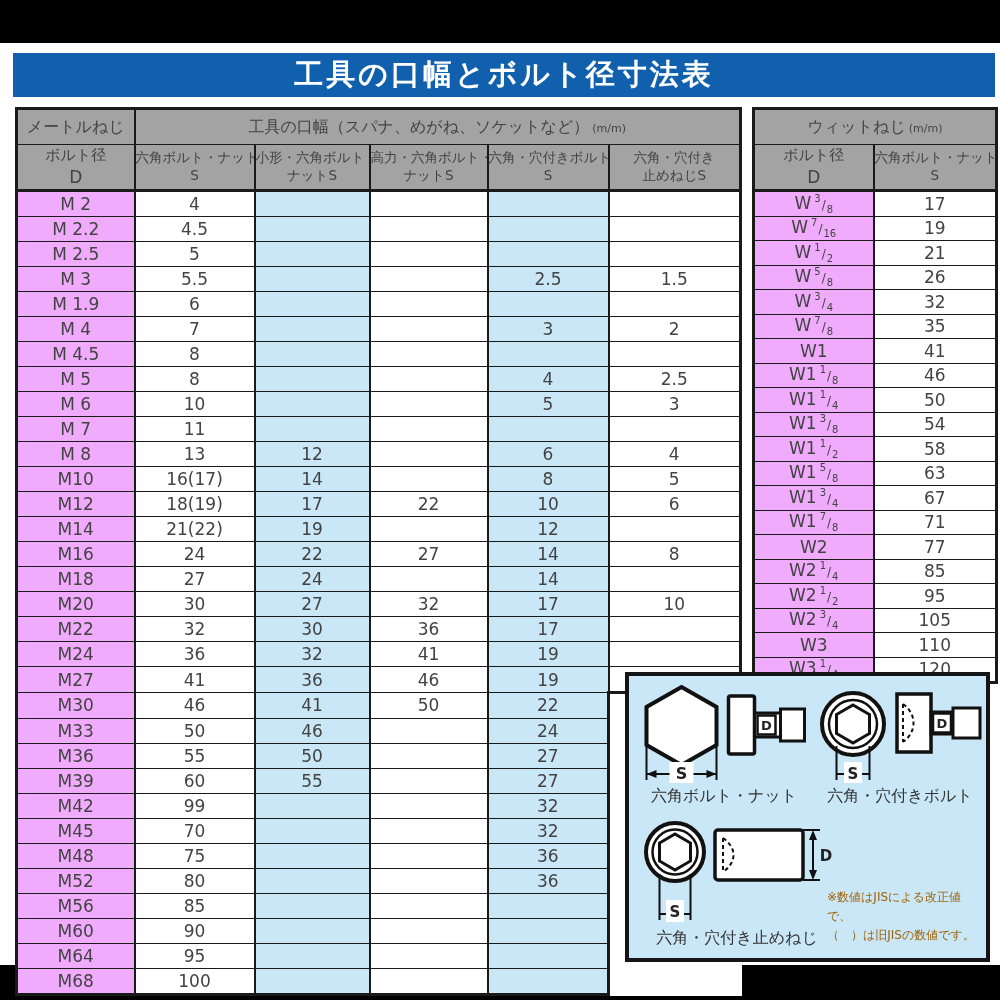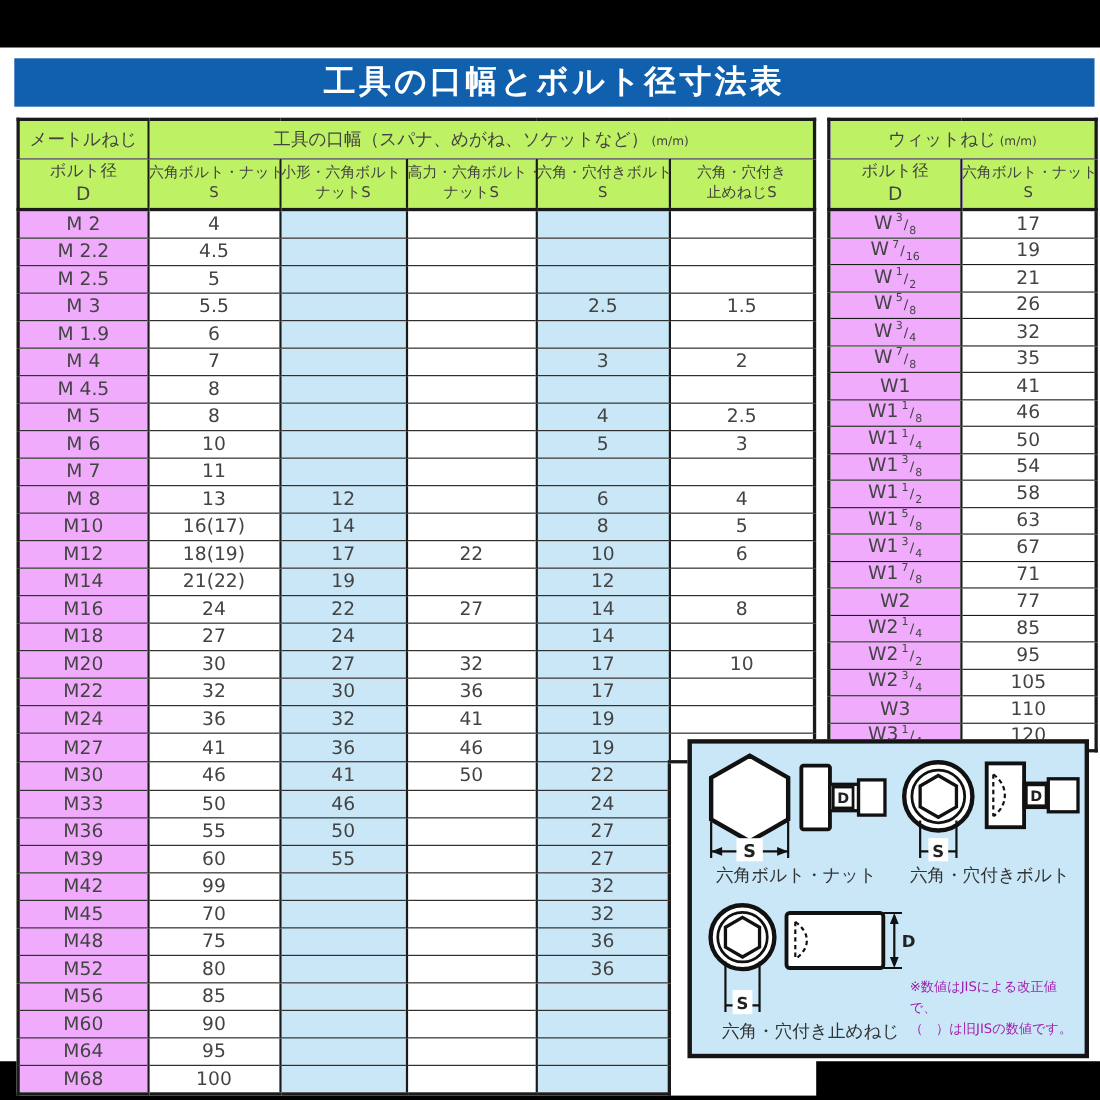--- a/index.html
+++ b/index.html
@@ -15,21 +15,21 @@
     font-size:29px;font-weight:bold;letter-spacing:3px;
   }
   table.grid{border-collapse:collapse;table-layout:fixed;position:absolute;background:#fff;}
   .grid td{
     border:1px solid #1a1a1a;border-left-width:2px;border-right-width:2px;
     padding:0;text-align:center;vertical-align:middle;color:#434343;
     font-size:17px;white-space:nowrap;overflow:hidden;
   }
   .grid thead tr:first-child td{border-top-width:3px;}
   .grid td:first-child{border-left-width:3px;}
-  .grid tr.h1 td, .grid tr.h2 td{background:#bef264;}
+  .grid tr.h1 td, .grid tr.h2 td{background:#a3a3a3;}
   .grid tr.h1 td{height:34px;font-size:16px;}
   .grid tr.h2 td{height:44px;font-size:13.5px;border-bottom-width:3px;line-height:1.3;}
   .grid tr.h2 td:first-child{font-size:15px;margin-top:40px;}
   #metric{left:15px;top:107px;width:724px;}
   #metric tr.r td{height:24px;}
   #whit{left:752px;top:107px;width:243px;}
   #whit tr.r td{height:23.5px;}
   #whit td:last-child{border-right-width:3px;}
   #whit tr:last-child td{border-bottom-width:3px;}
   td.dcol{background:#f0abfc;}
@@ -42,21 +42,21 @@
   .hl{display:block;}
   .fr sup{font-size:10px;}
   .fr sub{font-size:10px;}
   .fr .slash{font-size:12px;margin:0 1px;}
   #diagram-box{
     position:absolute;left:625px;top:672px;width:365px;height:290px;
     background:#c9e7f7;border:4px solid #151515;box-sizing:border-box;
   }
   .fig{position:absolute;}
   .fig-label{position:absolute;text-align:center;font-size:16px;color:#333;white-space:nowrap;}
-  #note{position:absolute;left:198px;top:212px;width:158px;font-size:12px;line-height:1.6;color:#a21caf;}
+  #note{position:absolute;left:198px;top:212px;width:158px;font-size:12px;line-height:1.6;color:#a16207;}
 </style>
 </head>
 <body>
 
 <div id="content-bg"></div>
 <div style="position:absolute;left:0;top:0;width:1000px;height:43px;background:#000;"></div>
 <div style="position:absolute;left:0;top:965px;width:1000px;height:35px;background:#000;"></div>
 
 <div id="title-bar">工具の口幅とボルト径寸法表</div>
 

